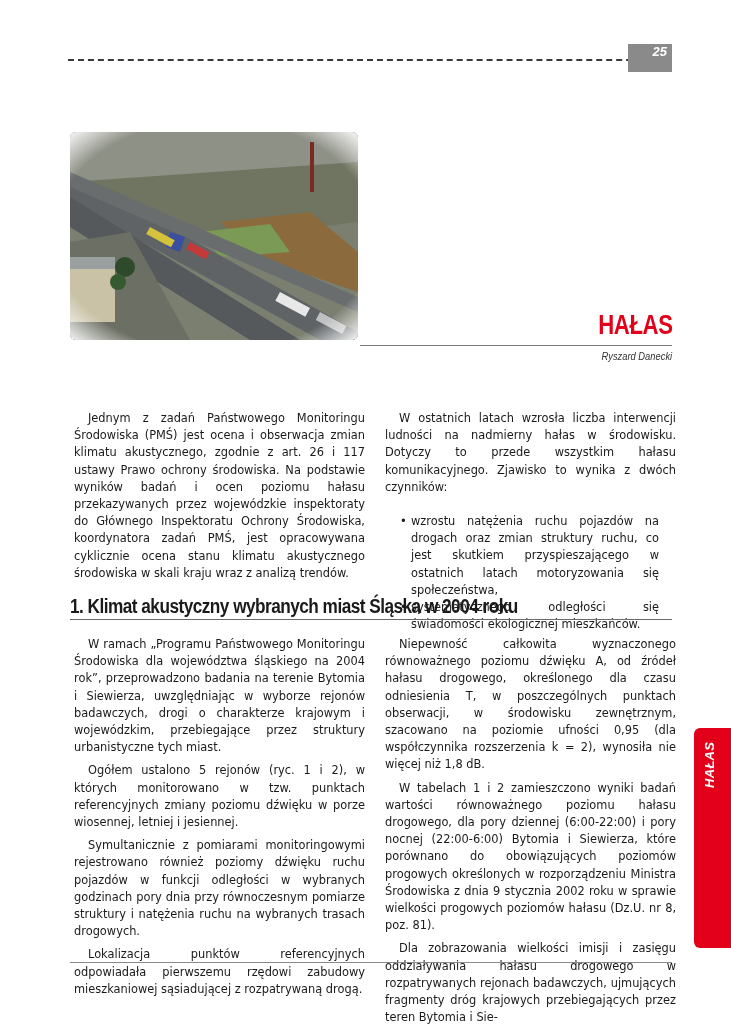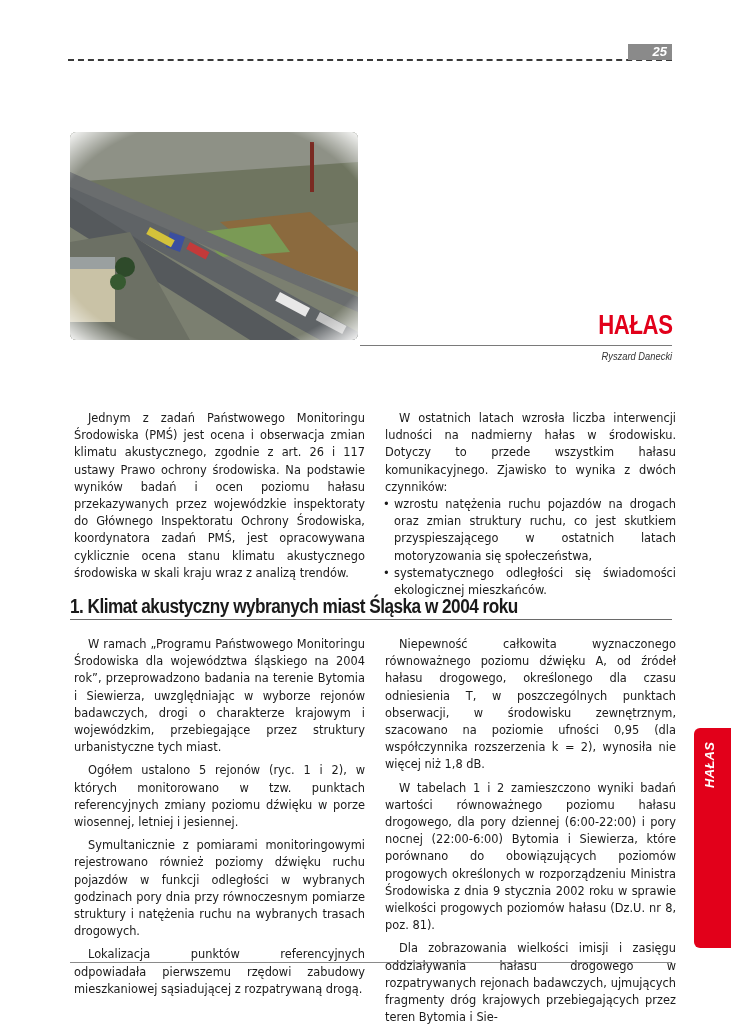--- a/index.html
+++ b/index.html
@@ -1,38 +1,38 @@
 <!DOCTYPE html>
 <html><head>
   <meta charset="utf-8">
   <style>
     html, body { margin: 0; padding: 0; background: #ffffff; }
     body { width: 731px; height: 1024px; position: relative; overflow: hidden;
            font-family: "DejaVu Sans", sans-serif; color: #1a1a1a; }
     .header-rule { position: absolute; left: 68px; top: 59px; width: 604px; height: 0;
                    border-top: 2px dashed #3a3a3a; }
-    .page-num { position: absolute; left: 628px; top: 44px; width: 44px; height: 16px;
+    .page-num { position: absolute; left: 628px; top: 44px; width: 44px; height: 28px;
                 background: #8a8a8a; color: #ffffff; font-family: "Liberation Sans", sans-serif;
                 font-weight: bold; font-style: italic; font-size: 13px; text-align: right;
                 padding-right: 5px; box-sizing: border-box; line-height: 16px; }
     .photo { position: absolute; left: 70px; top: 132px; width: 288px; height: 208px;
              border-radius: 6px; overflow: hidden; filter: blur(0.3px);
              box-shadow: 0 0 8px 4px #ffffff inset; }
     .photo svg { display: block; }
     .title-rule { position: absolute; left: 360px; top: 345px; width: 312px; height: 0;
                   border-top: 1px solid #7a7a7a; }
     .main-title { position: absolute; right: 59px; top: 310px; color: #e2001a;
                   font-family: "Liberation Sans", sans-serif; font-weight: bold;
                   font-size: 27px; letter-spacing: -0.5px; transform: scaleX(0.82); transform-origin: right; }
     .author { position: absolute; right: 59px; top: 350px; font-family: "Liberation Sans", sans-serif;
               font-style: italic; font-size: 11px; color: #333; transform: scaleX(0.85); transform-origin: right; }
     .col { position: absolute; width: 295px; font-size: 11.4px; line-height: 17.2px;
            text-align: justify; hyphens: manual; }
     .col p { margin: 0 0 6px 4px; text-indent: 14px; }
-    .col ul { margin: 0; padding: 0; list-style: none; }
+    .col ul { margin: 17px; padding: 0; list-style: none; }
     .col li { position: relative; padding-left: 13px; }
     .col li::before { content: "•"; position: absolute; left: 2px; top: 0; }
     .intro-left { left: 70px; top: 410px; }
     .intro-right { left: 381px; top: 410px; }
     .section-heading { position: absolute; left: 70px; top: 595px; width: 602px;
                        font-family: "Liberation Sans", sans-serif; font-weight: bold;
                        font-size: 20px; letter-spacing: -0.6px; color: #1a1a1a;
                        transform: scaleX(0.86); transform-origin: left; white-space: nowrap; }
     .section-rule { position: absolute; left: 70px; top: 619px; width: 602px; height: 0;
                     border-top: 1px solid #6a6a6a; }

